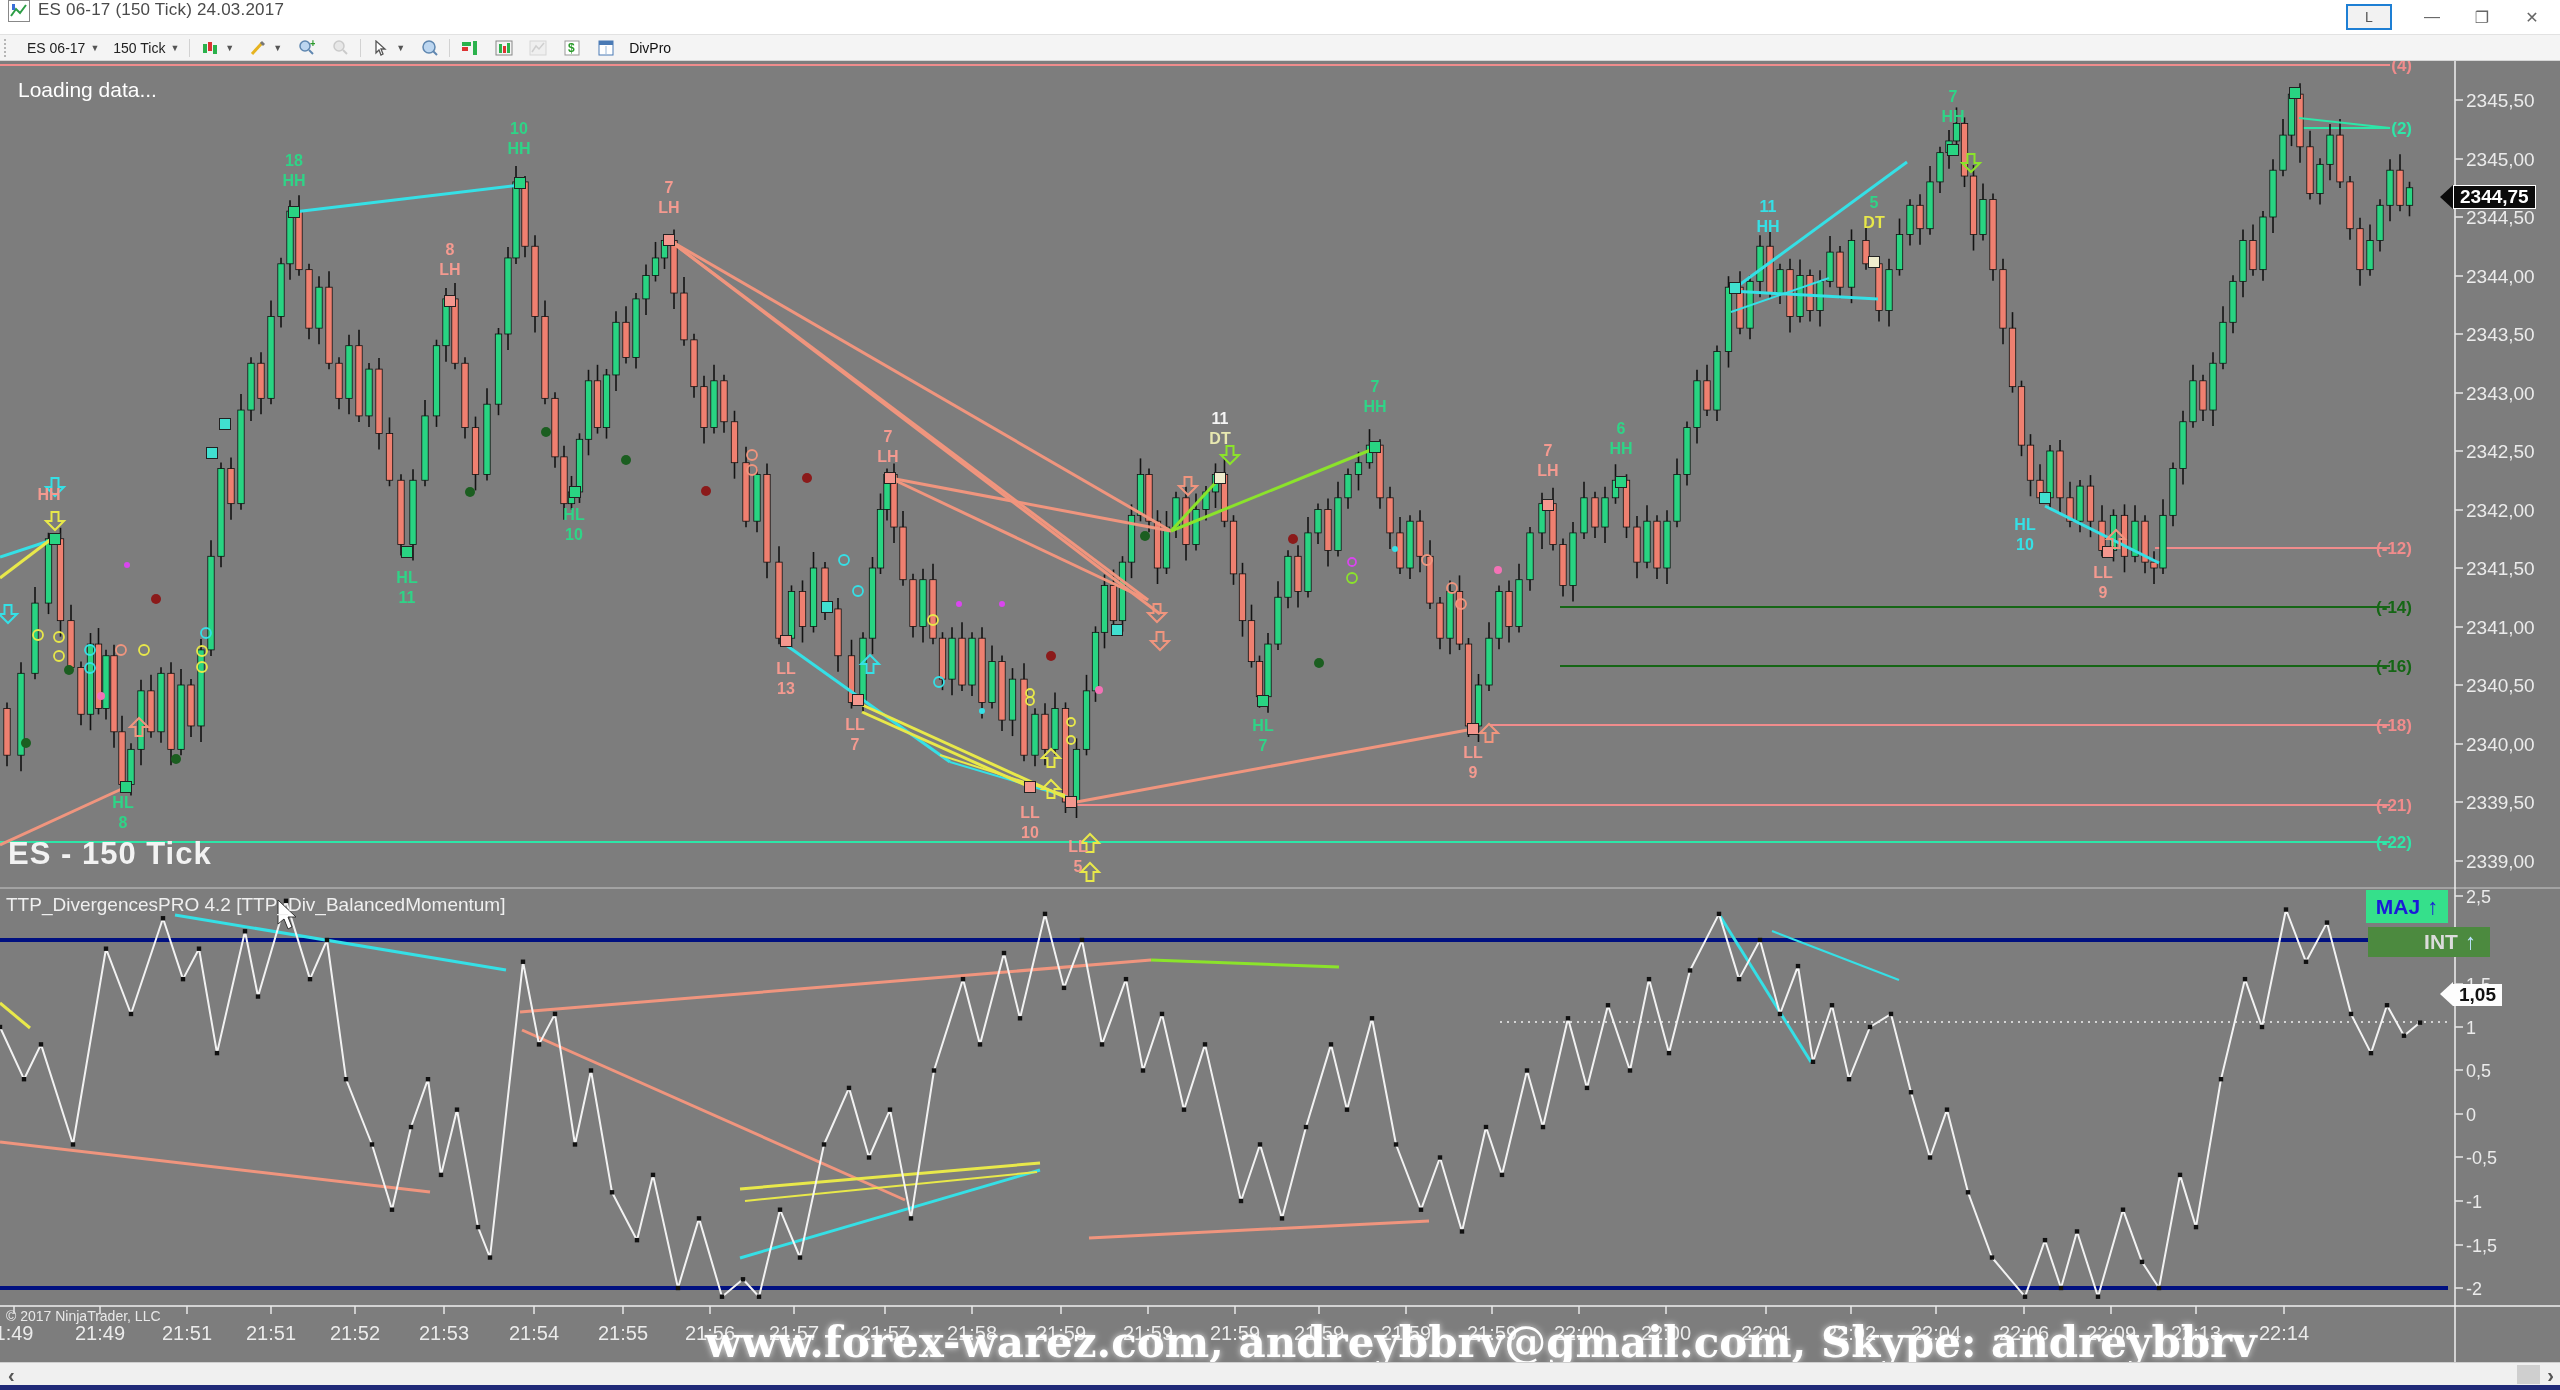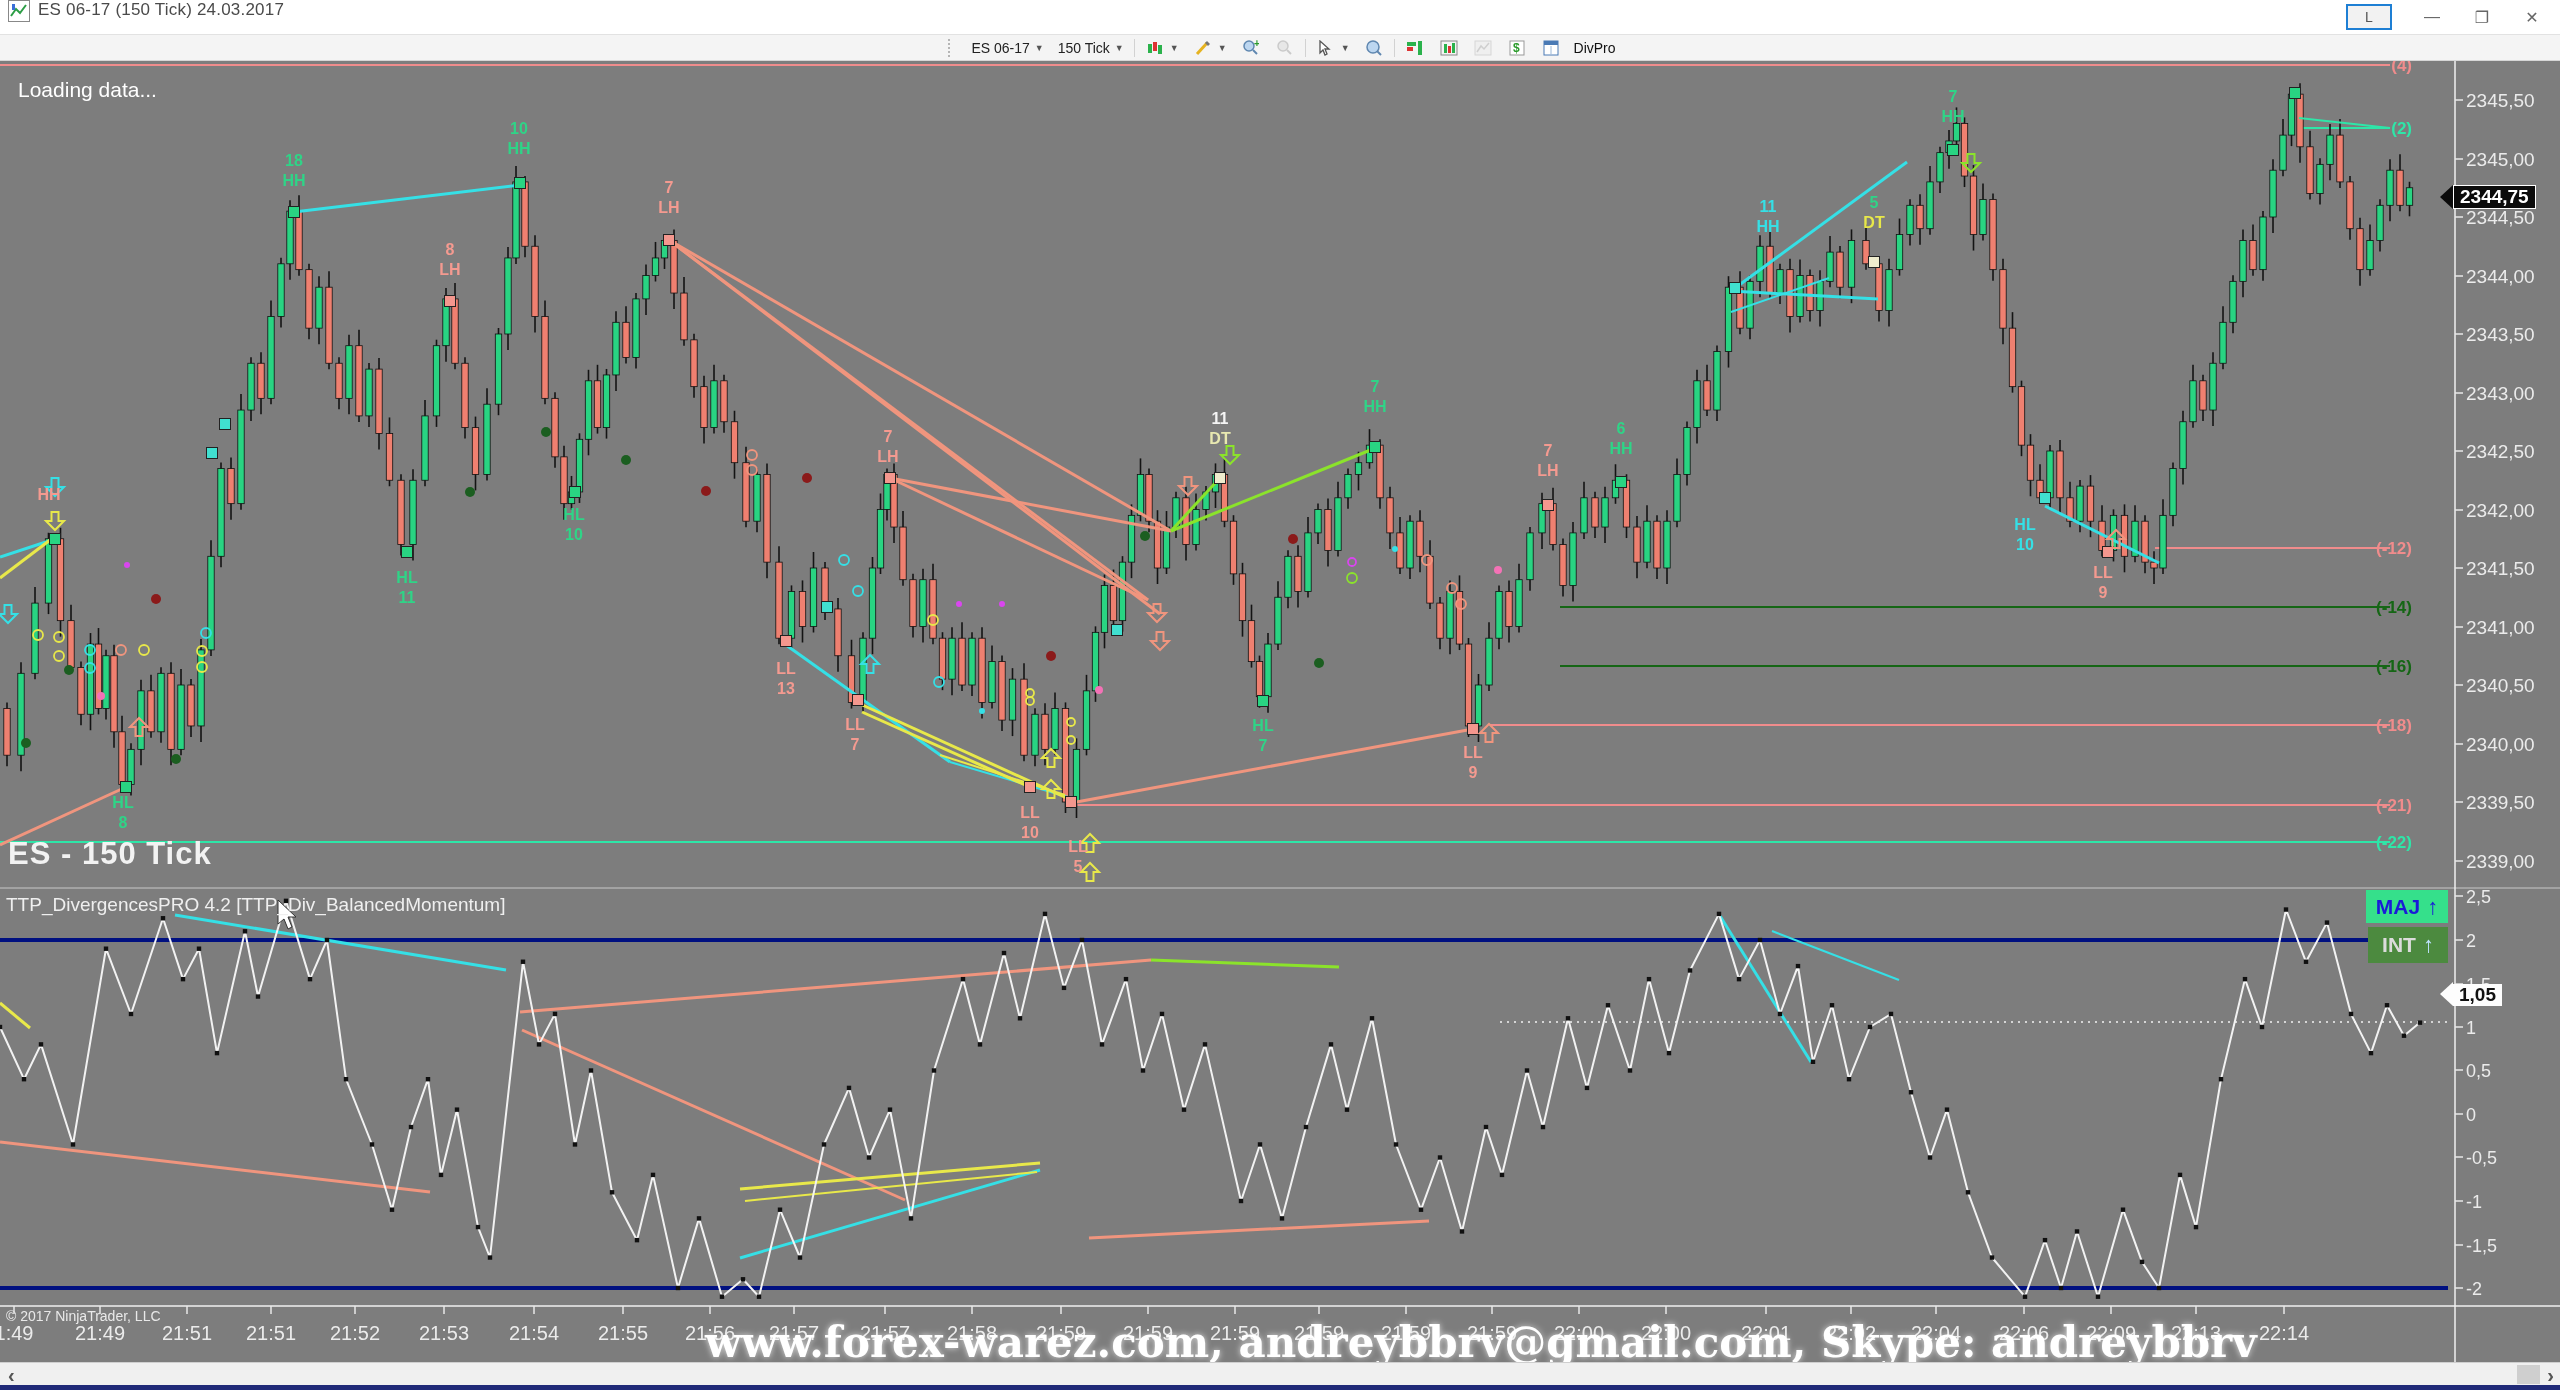--- a/index.html
+++ b/index.html
@@ -12,40 +12,40 @@
             background:#fff;position:relative;flex:0 0 auto;}
   .titlebar .appicon svg{position:absolute;left:0;top:0;}
   .title-text{color:#4a4a4a;font-size:17px;letter-spacing:.2px;}
   .win-controls{margin-left:auto;display:flex;align-items:center;height:100%;}
   .lbtn{width:42px;height:22px;border:2px solid #1e7fd4;background:#f2f2f2;color:#555;
         font-size:14px;display:flex;align-items:center;justify-content:center;margin-right:18px;}
   .wbtn{width:44px;height:30px;display:flex;align-items:center;justify-content:center;
         color:#666;font-size:16px;margin-right:6px;}
   .toolbar{position:absolute;left:0;top:35px;width:2560px;height:25px;background:#f4f4f4;
            border-bottom:1px solid #d6d6d6;display:flex;align-items:center;z-index:30;
-           font-size:14px;color:#222;justify-content:center;}
+           font-size:14px;color:#222;}
   .grip{width:10px;height:18px;margin:0 4px;border-left:2px dotted #b5b5b5;}
   .tb-item{display:flex;align-items:center;padding:0 7px;height:22px;cursor:default;}
   .tb-item .car{font-size:9px;color:#555;margin-left:5px;}
   .tb-sep{width:1px;height:18px;background:#d2d2d2;margin:0 3px;}
   .tb-icon{width:20px;height:18px;display:flex;align-items:center;justify-content:center;}
   .divpro{font-size:14px;color:#111;padding-left:6px;}
   
   .ovl{position:absolute;z-index:10;white-space:nowrap;}
   .loading{left:18px;top:78px;color:#ffffff;font-size:21px;}
   .symlabel{left:8px;top:836px;color:#f2f2f2;font-size:31px;font-weight:bold;letter-spacing:1px;}
   .indlabel{left:6px;top:894px;color:#efefef;font-size:19px;}
   .copyr{left:6px;top:1308px;color:#e9e9e9;font-size:14px;text-align:right;}
   .watermark{left:705px;top:1318px;color:#ffffff;font-size:42px;font-weight:bold;
              font-family:"DejaVu Serif",serif;text-shadow:0 0 6px rgba(255,255,255,.75);}
   
   .badge{position:absolute;z-index:12;display:flex;align-items:center;justify-content:center;
          font-weight:bold;font-size:21px;}
   .badge-maj{left:2366px;top:890px;width:82px;height:33px;background:#35e08b;color:#1b1bd8;}
-  .badge-int{left:2368px;top:927px;width:80px;height:36px;background:#4c8a3f;color:#dcdcdc;}
+  .badge-int{left:2368px;top:927px;width:80px;height:30px;background:#4c8a3f;color:#dcdcdc;padding-left:42px;}
   .badge .arr{font-size:22px;margin-left:7px;font-weight:bold;}
   .badge-maj .arr{color:#1b1bd8;}
   .badge-int .arr{color:#bfe3ff;}
   
   .pmark{position:absolute;z-index:12;height:24px;display:flex;align-items:center;}
   .pmark .tri{width:0;height:0;border-top:12px solid transparent;border-bottom:12px solid transparent;}
   .pmark .box{height:22px;display:flex;align-items:center;padding:0 6px;font-weight:bold;font-size:19px;}
   .mark-price{left:2440px;top:176px;margin-top:9px;}
   .mark-price .tri{border-right:13px solid #0b0b0b;}
   .mark-price .box{background:#0b0b0b;color:#fff;border:1px solid #fff;}

